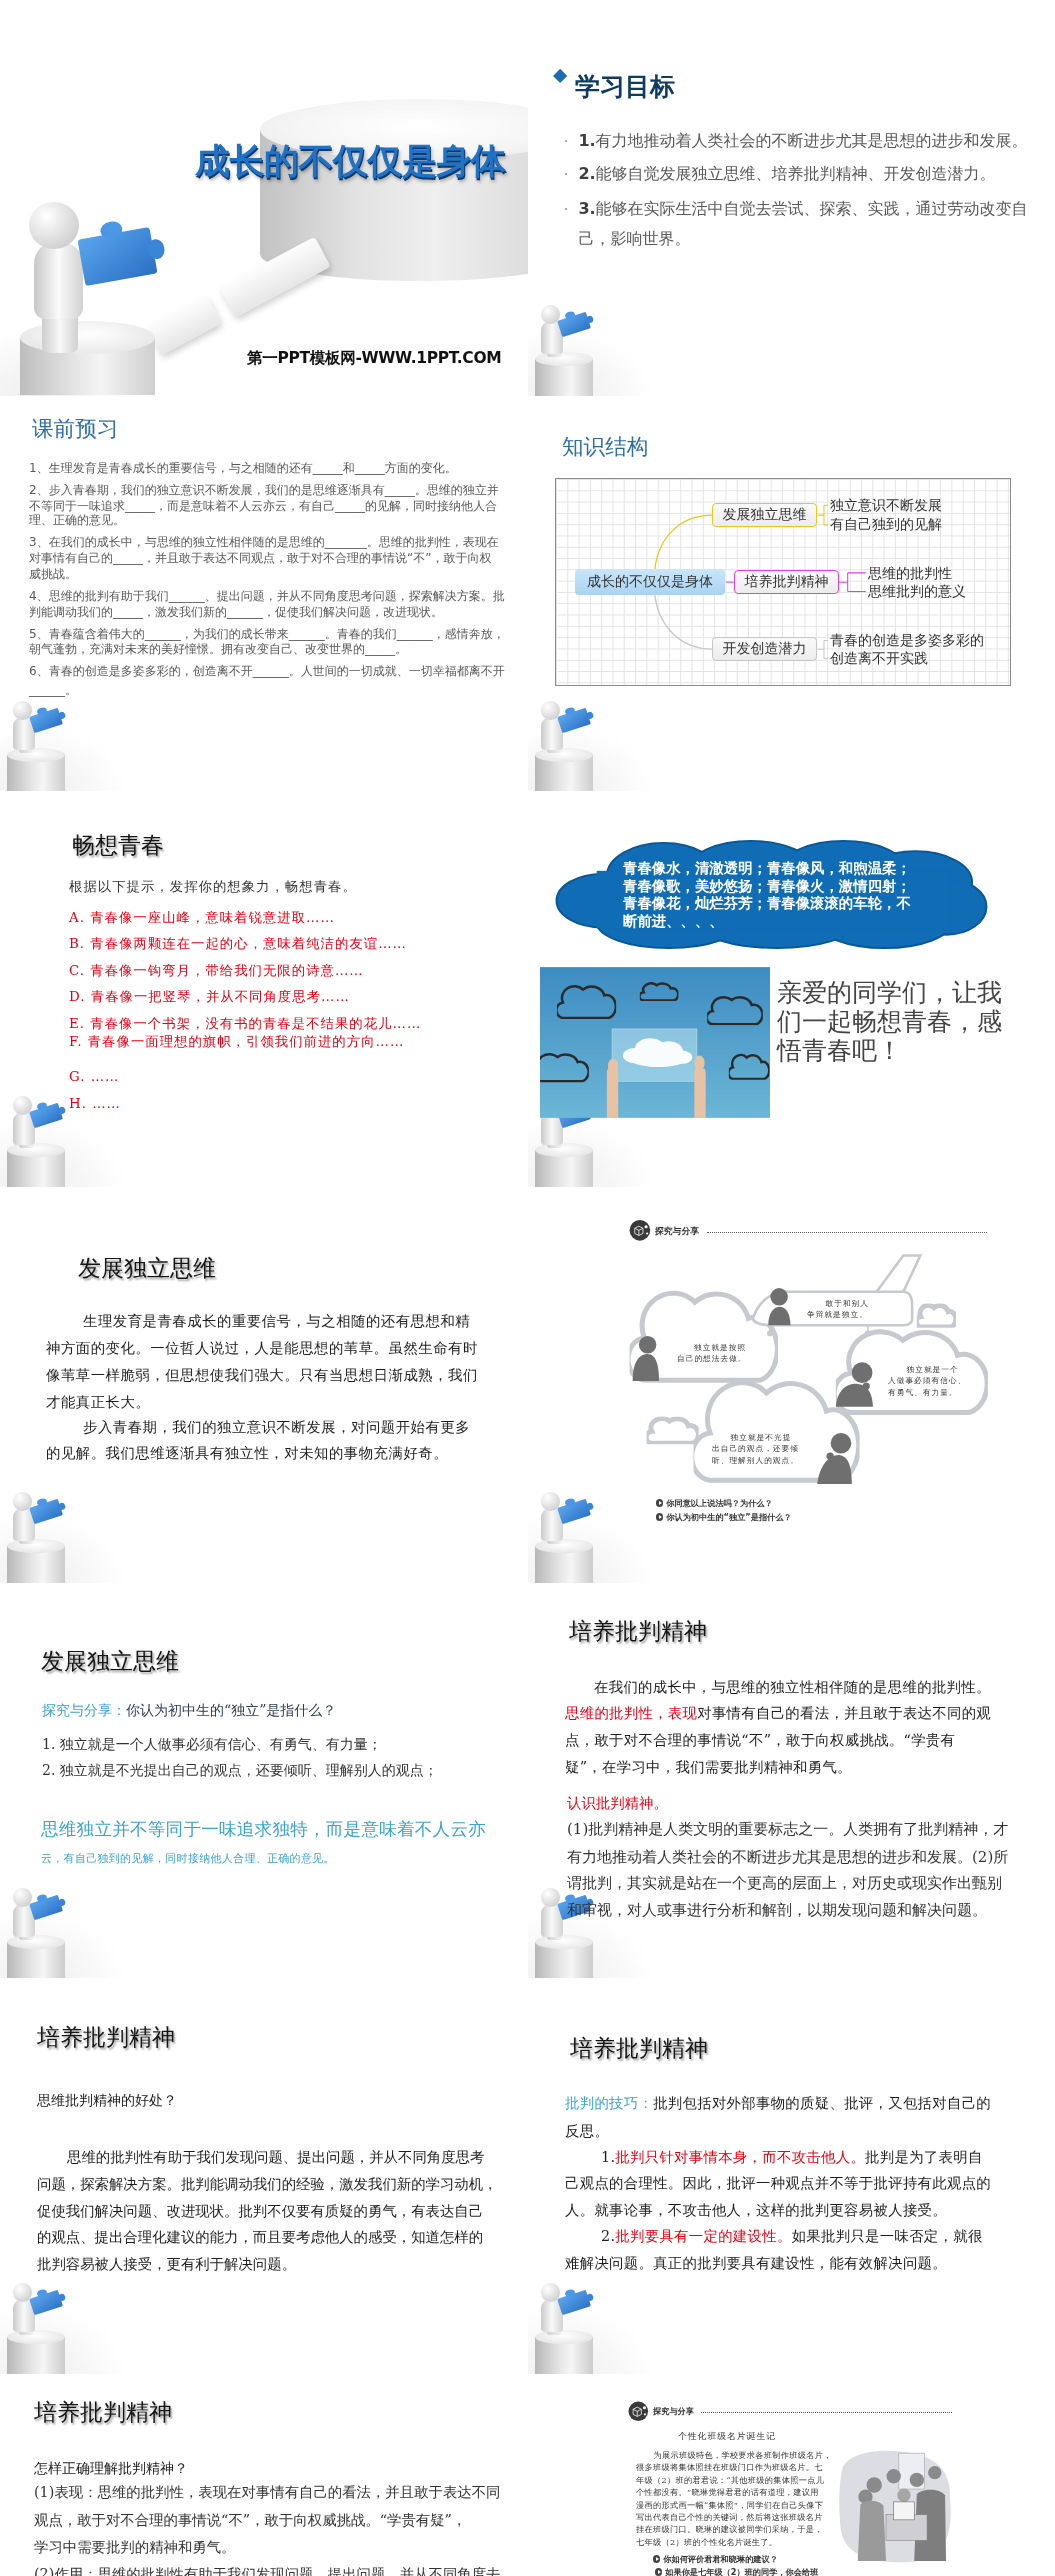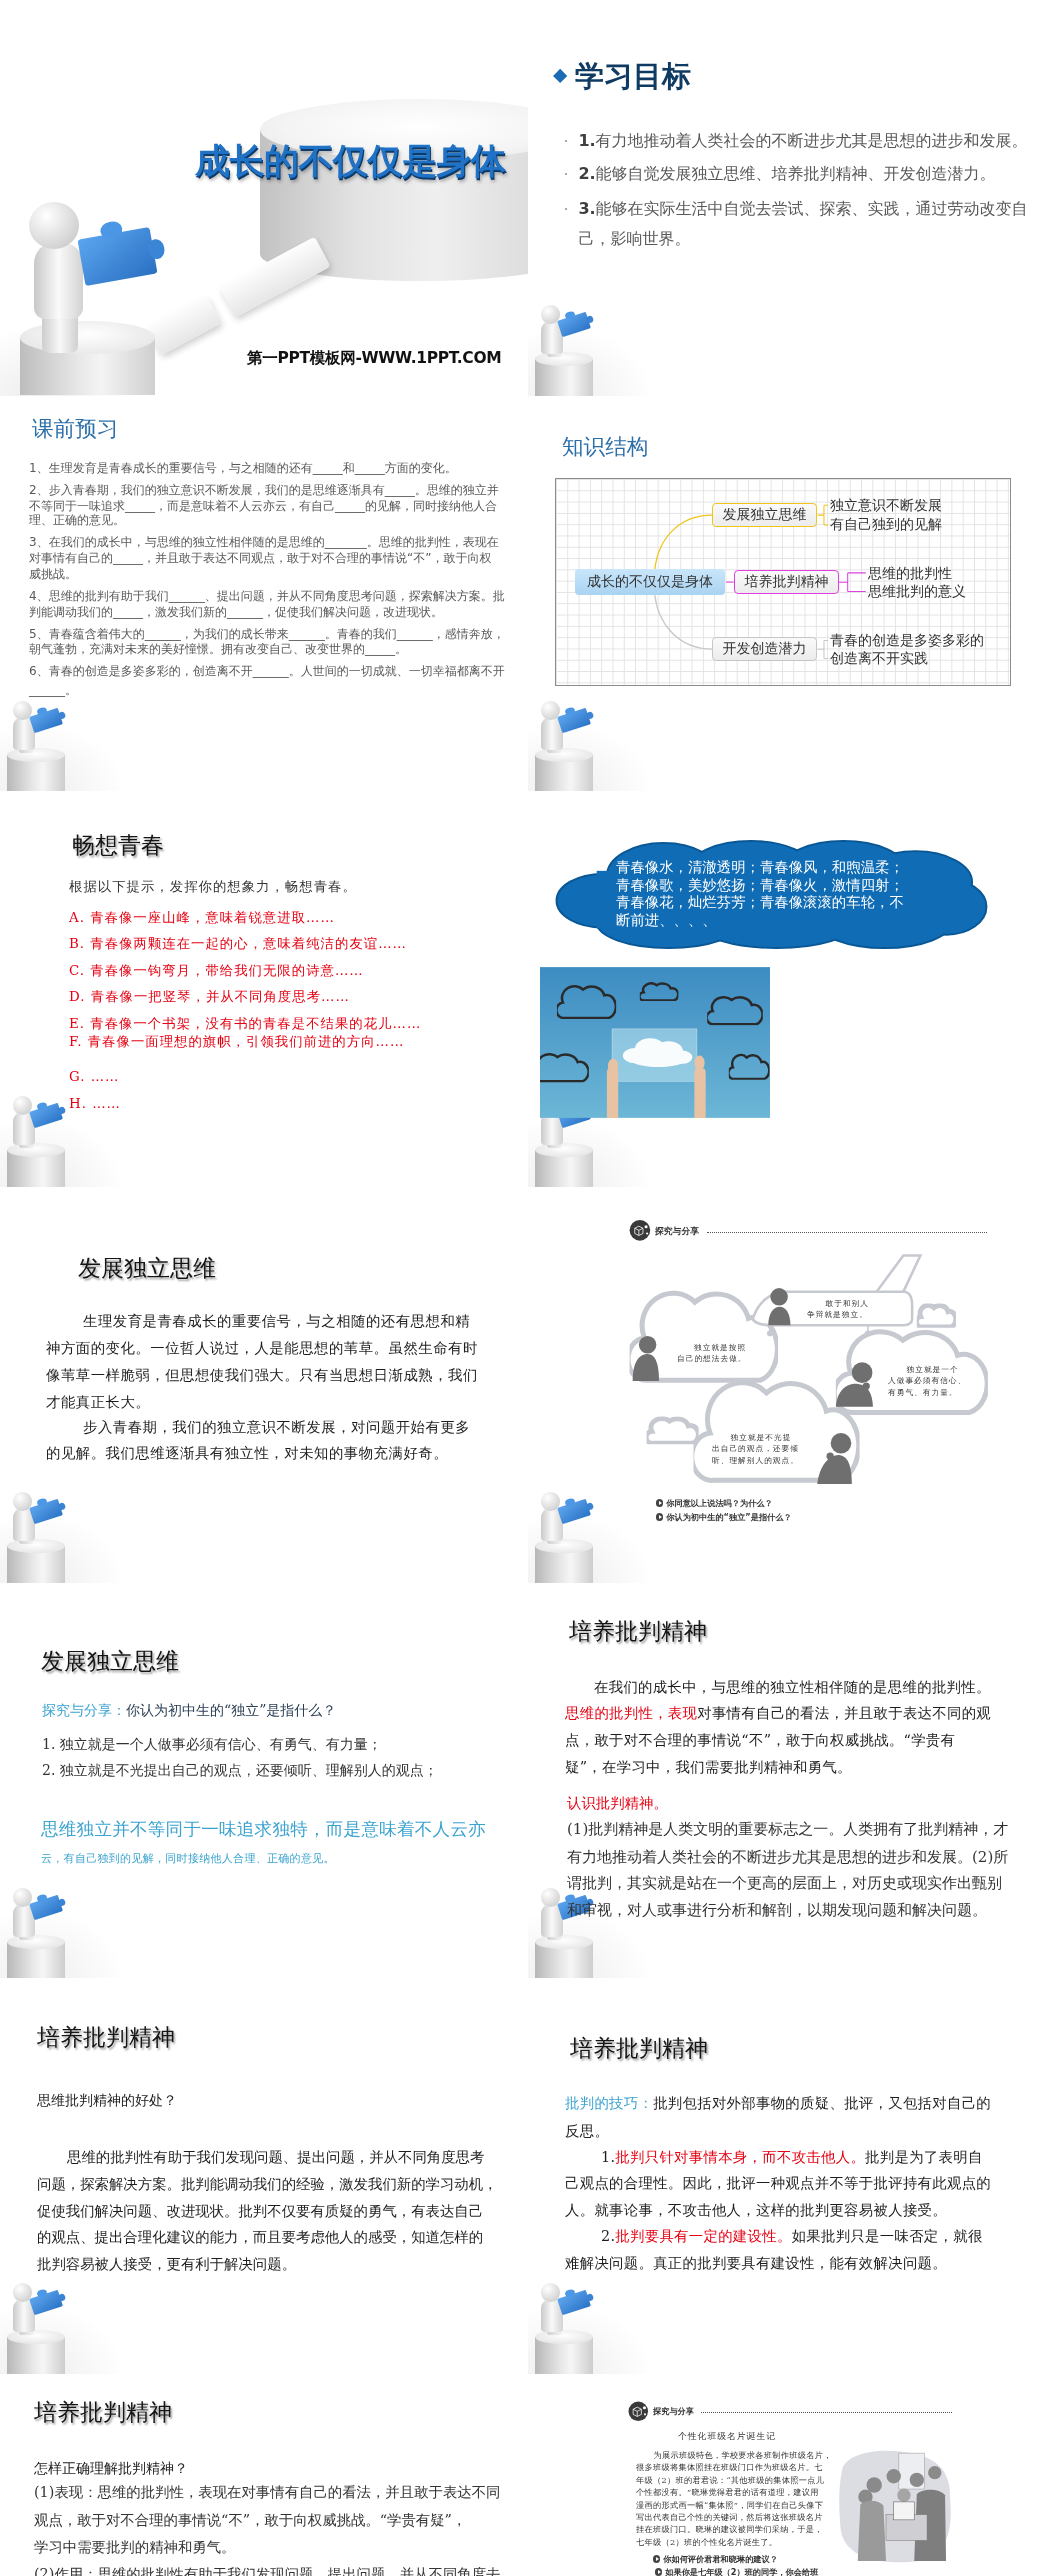--- a/index.html
+++ b/index.html
@@ -33,21 +33,21 @@
 .cv-head{left:29px;top:202px;width:50px;height:47px;border-radius:50%;background:radial-gradient(circle at 35% 30%,#fff,#cdcdcd 80%)}
 .cv-blue{left:81px;top:233px;width:73px;height:47px;border-radius:3.1px;background:linear-gradient(150deg,#5aa5ef,#2a70c2);transform:rotate(-10deg)}
 .cv-blue::before{content:"";position:absolute;left:24px;top:-12.4px;width:21.6px;height:17.5px;border-radius:50%;background:#4b97e6}
 .cv-blue::after{content:"";position:absolute;right:-11.3px;top:13.4px;width:16.5px;height:19.6px;border-radius:50%;background:#3b85d6}
 .cv-w1{left:221px;top:260px;width:108px;height:34px;border-radius:4.1px;background:linear-gradient(180deg,#fdfdfd,#e6e6e6);box-shadow:0 4.1px 6.2px rgba(0,0,0,.18);transform:rotate(-28deg)}
 .cv-w2{left:150px;top:309px;width:68px;height:32px;border-radius:4.1px;background:linear-gradient(180deg,#fdfdfd,#e6e6e6);box-shadow:0 4.1px 6.2px rgba(0,0,0,.18);transform:rotate(-28deg)}
 .cv-title{position:absolute;left:195px;top:144px;font-size:35px;font-weight:bold;color:#1f72c6;text-shadow:1px 1.5px 0 #0c3a69,2.1px 3.6px 3.6px rgba(0,0,0,.3);white-space:nowrap;line-height:1;letter-spacing:-0.5px}
 .cv-footer{position:absolute;left:247px;top:351px;font-size:15.5px;font-weight:bold;color:#111;white-space:nowrap;line-height:1;letter-spacing:-0.3px}
 
 .diamond{position:absolute;left:27px;top:71px;width:10.3px;height:10.3px;background:#1b6bb5;transform:rotate(45deg)}
-.goal-ttl{left:47px;top:62px;font-size:29px;font-weight:bold;color:#0f3b63}
+.goal-ttl{left:47px;top:74px;font-size:25px;font-weight:bold;color:#0f3b63}
 .goal{position:absolute;left:37px;padding-left:13.4px;font-size:16px;color:#595959;white-space:nowrap;line-height:1}
 .gdot{position:absolute;left:0;top:7.2px;width:2.1px;height:2.1px;border-radius:50%;background:#8a8a8a}
 .gnum{font-weight:bold;color:#3f3f3f}
 
 .lt{position:absolute;font-size:21.6px;color:#2b6ea8;white-space:nowrap;line-height:1}
 
 .mapbox{position:absolute;left:27px;top:82px;width:456px;height:208px;border:0.5px solid #8c8c8c;background-color:#fff;background-image:linear-gradient(#e3e3e3 0.5px,transparent 0.5px),linear-gradient(90deg,#e3e3e3 0.5px,transparent 0.5px);background-size:11.3px 11.3px}
 .node{position:absolute;display:flex;align-items:center;justify-content:center;font-size:14px;color:#333;white-space:nowrap;border-radius:4.1px}
 .n-center{left:47px;top:173px;width:150px;height:26px;background:linear-gradient(180deg,#c9e6fa,#a9d3f2)}
 .n-br{width:105px;height:24px;background:linear-gradient(180deg,#fafafa,#ececec);border:1px solid}
@@ -223,21 +223,21 @@
         <ellipse cx="380" cy="56" rx="118" ry="52"></ellipse>
         <ellipse cx="560" cy="56" rx="118" ry="52"></ellipse>
         <ellipse cx="700" cy="82" rx="108" ry="58"></ellipse>
         <ellipse cx="760" cy="130" rx="76" ry="52"></ellipse>
         <ellipse cx="640" cy="160" rx="128" ry="48"></ellipse>
         <ellipse cx="430" cy="164" rx="148" ry="44"></ellipse>
         <ellipse cx="220" cy="160" rx="138" ry="48"></ellipse>
         <rect x="80" y="60" width="690" height="112"></rect>
     </g>
   </svg>
-  <div class="sf" style="position:absolute;left:88px;top:68px;font-size:14.4px;font-weight:normal;color:#fff;line-height:17.5px;white-space:nowrap">
+  <div class="sf" style="position:absolute;left:95px;top:68px;font-size:14.4px;font-weight:bold;color:#fff;line-height:17.5px;white-space:nowrap">
     <div>青春像水，清澈透明；青春像风，和煦温柔；</div>
     <div>青春像歌，美妙悠扬；青春像火，激情四射；</div>
     <div>青春像花，灿烂芬芳；青春像滚滚的车轮，不</div>
     <div>断前进、、、、</div>
   </div>
   <div class="photo" style="left:12px;top:176px;width:230px;height:151px">
     <svg width="230" height="151" viewBox="0 0 447 293">
       <defs>
           <linearGradient id="sky" x1="0" y1="0" x2="0" y2="1">
             <stop offset="0" stop-color="#3d8cc2"></stop>
@@ -261,20 +261,25 @@
           <ellipse cx="230" cy="181" rx="52" ry="13"></ellipse>
       </g>
       <g fill="#e8c3a3">
         <rect x="130" y="196" width="22" height="110" rx="8"></rect>
           <rect x="300" y="196" width="22" height="110" rx="8"></rect>
         <ellipse cx="142" cy="192" rx="10" ry="14"></ellipse>
           <ellipse cx="310" cy="186" rx="10" ry="14"></ellipse>
       </g>
     </svg>
   </div>
+  <div class="a" style="left:249px;top:187px;font-size:25px;color:#444;line-height:29px">
+    <div>亲爱的同学们，让我</div>
+    <div>们一起畅想青春，感</div>
+    <div>悟青春吧！</div>
+  </div>
 </section>
 
 <section class="slide" style="left:0;top:1187px">
   <div class="fig">
       <div class="fps"></div>
       <div class="fpt"></div>
       <div class="fl"></div>
       <div class="fb"></div>
       <div class="fh"></div>
       <div class="fz"></div>

